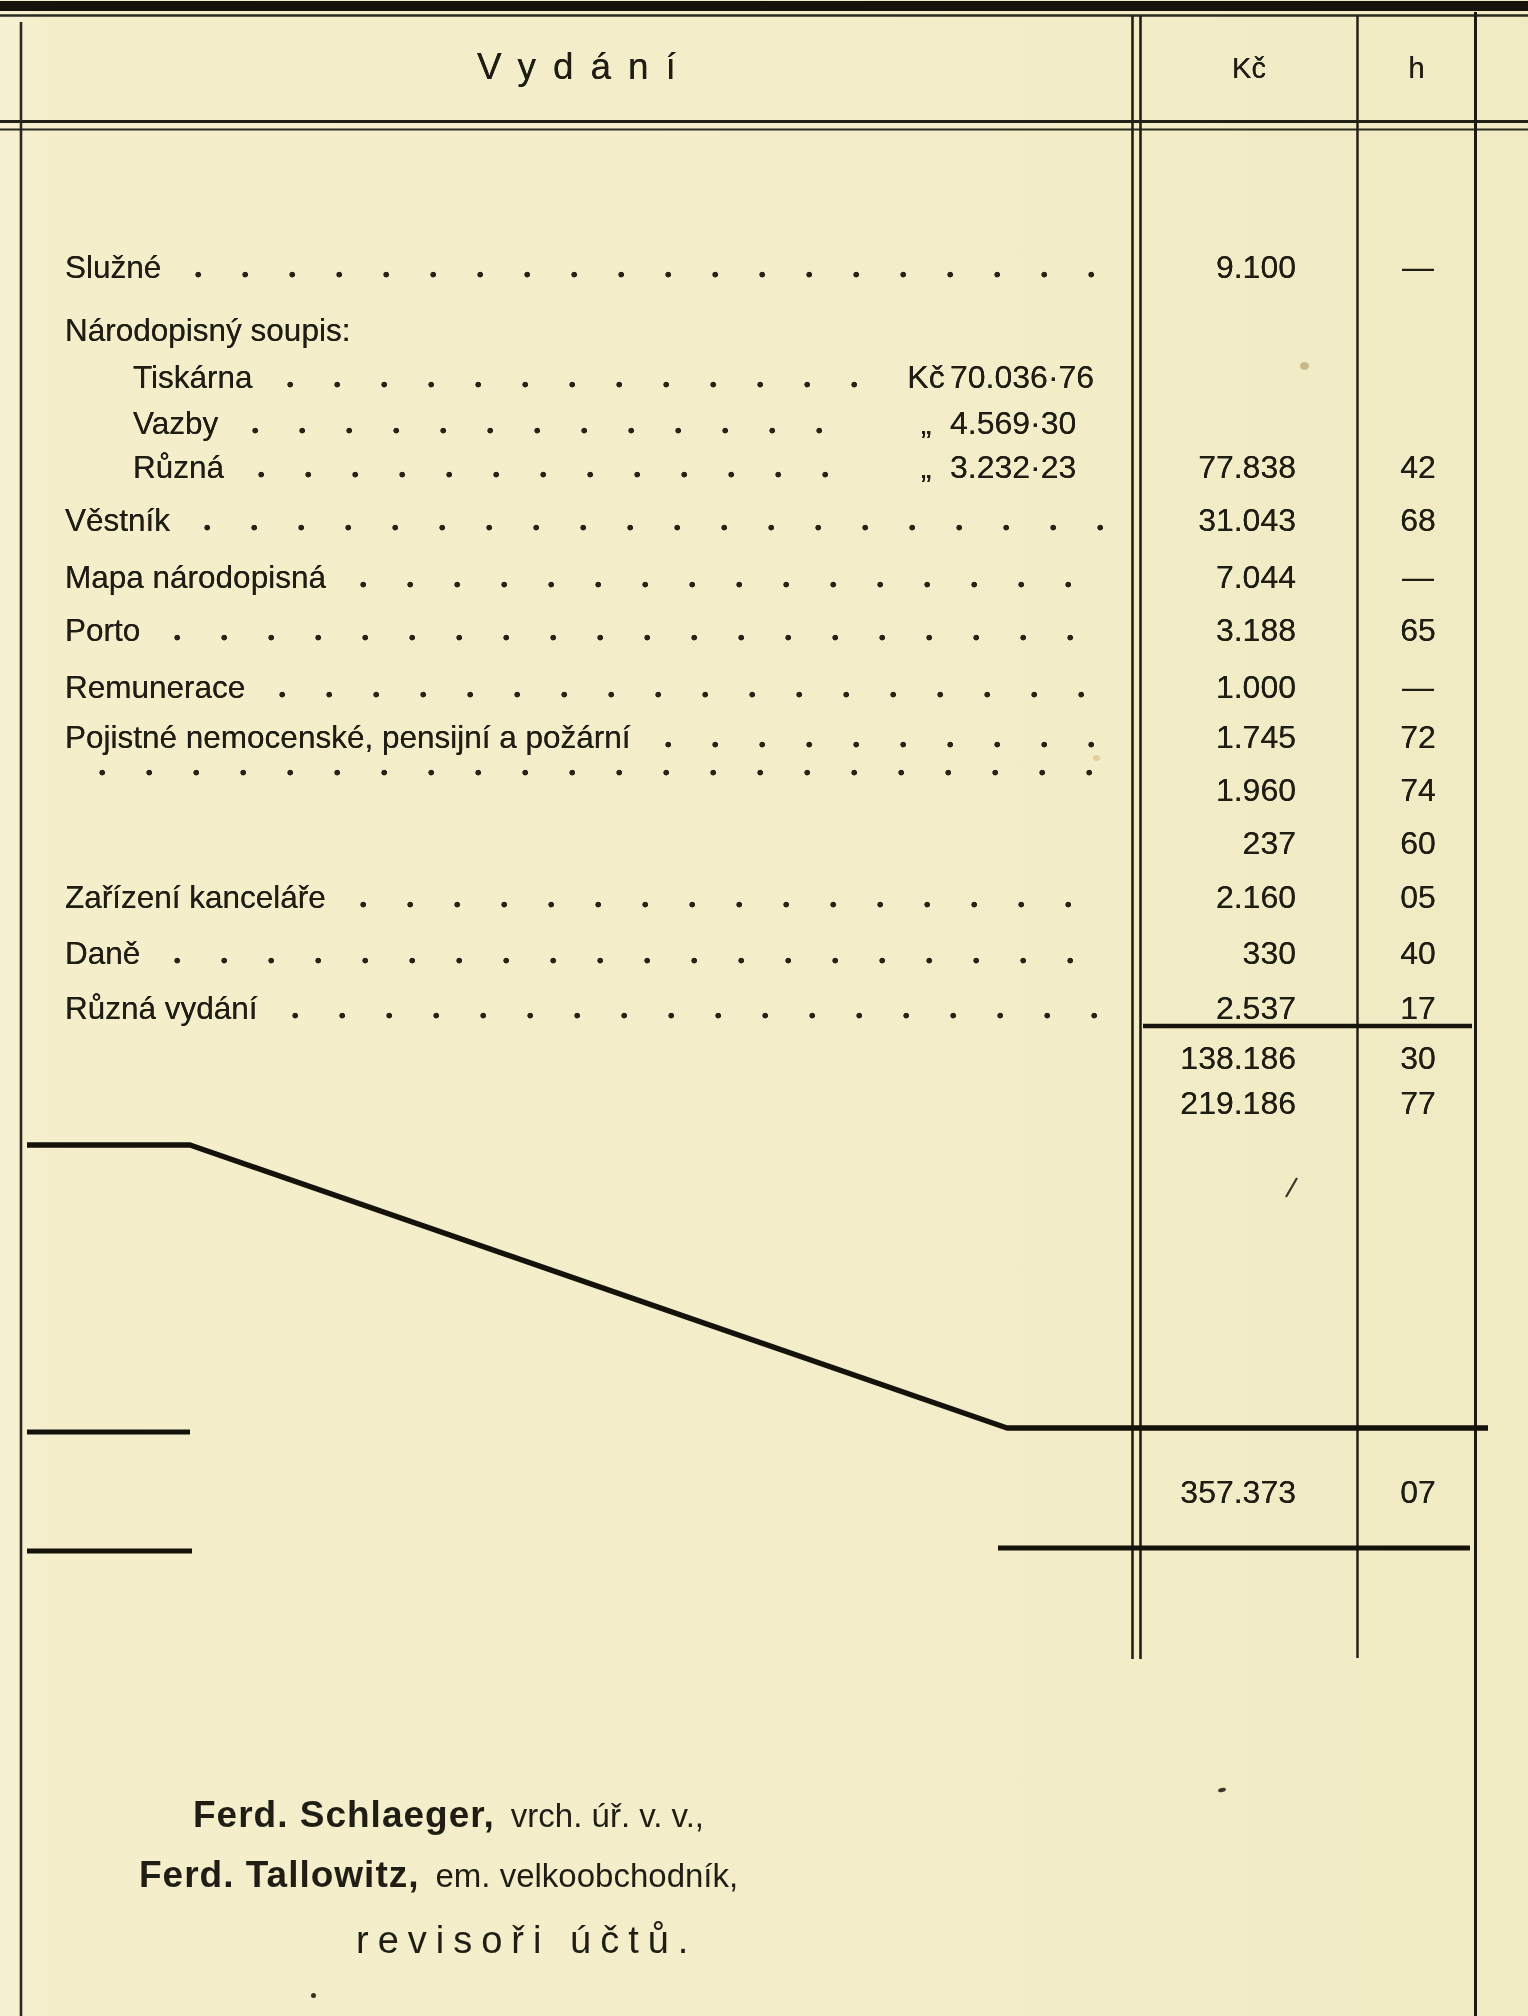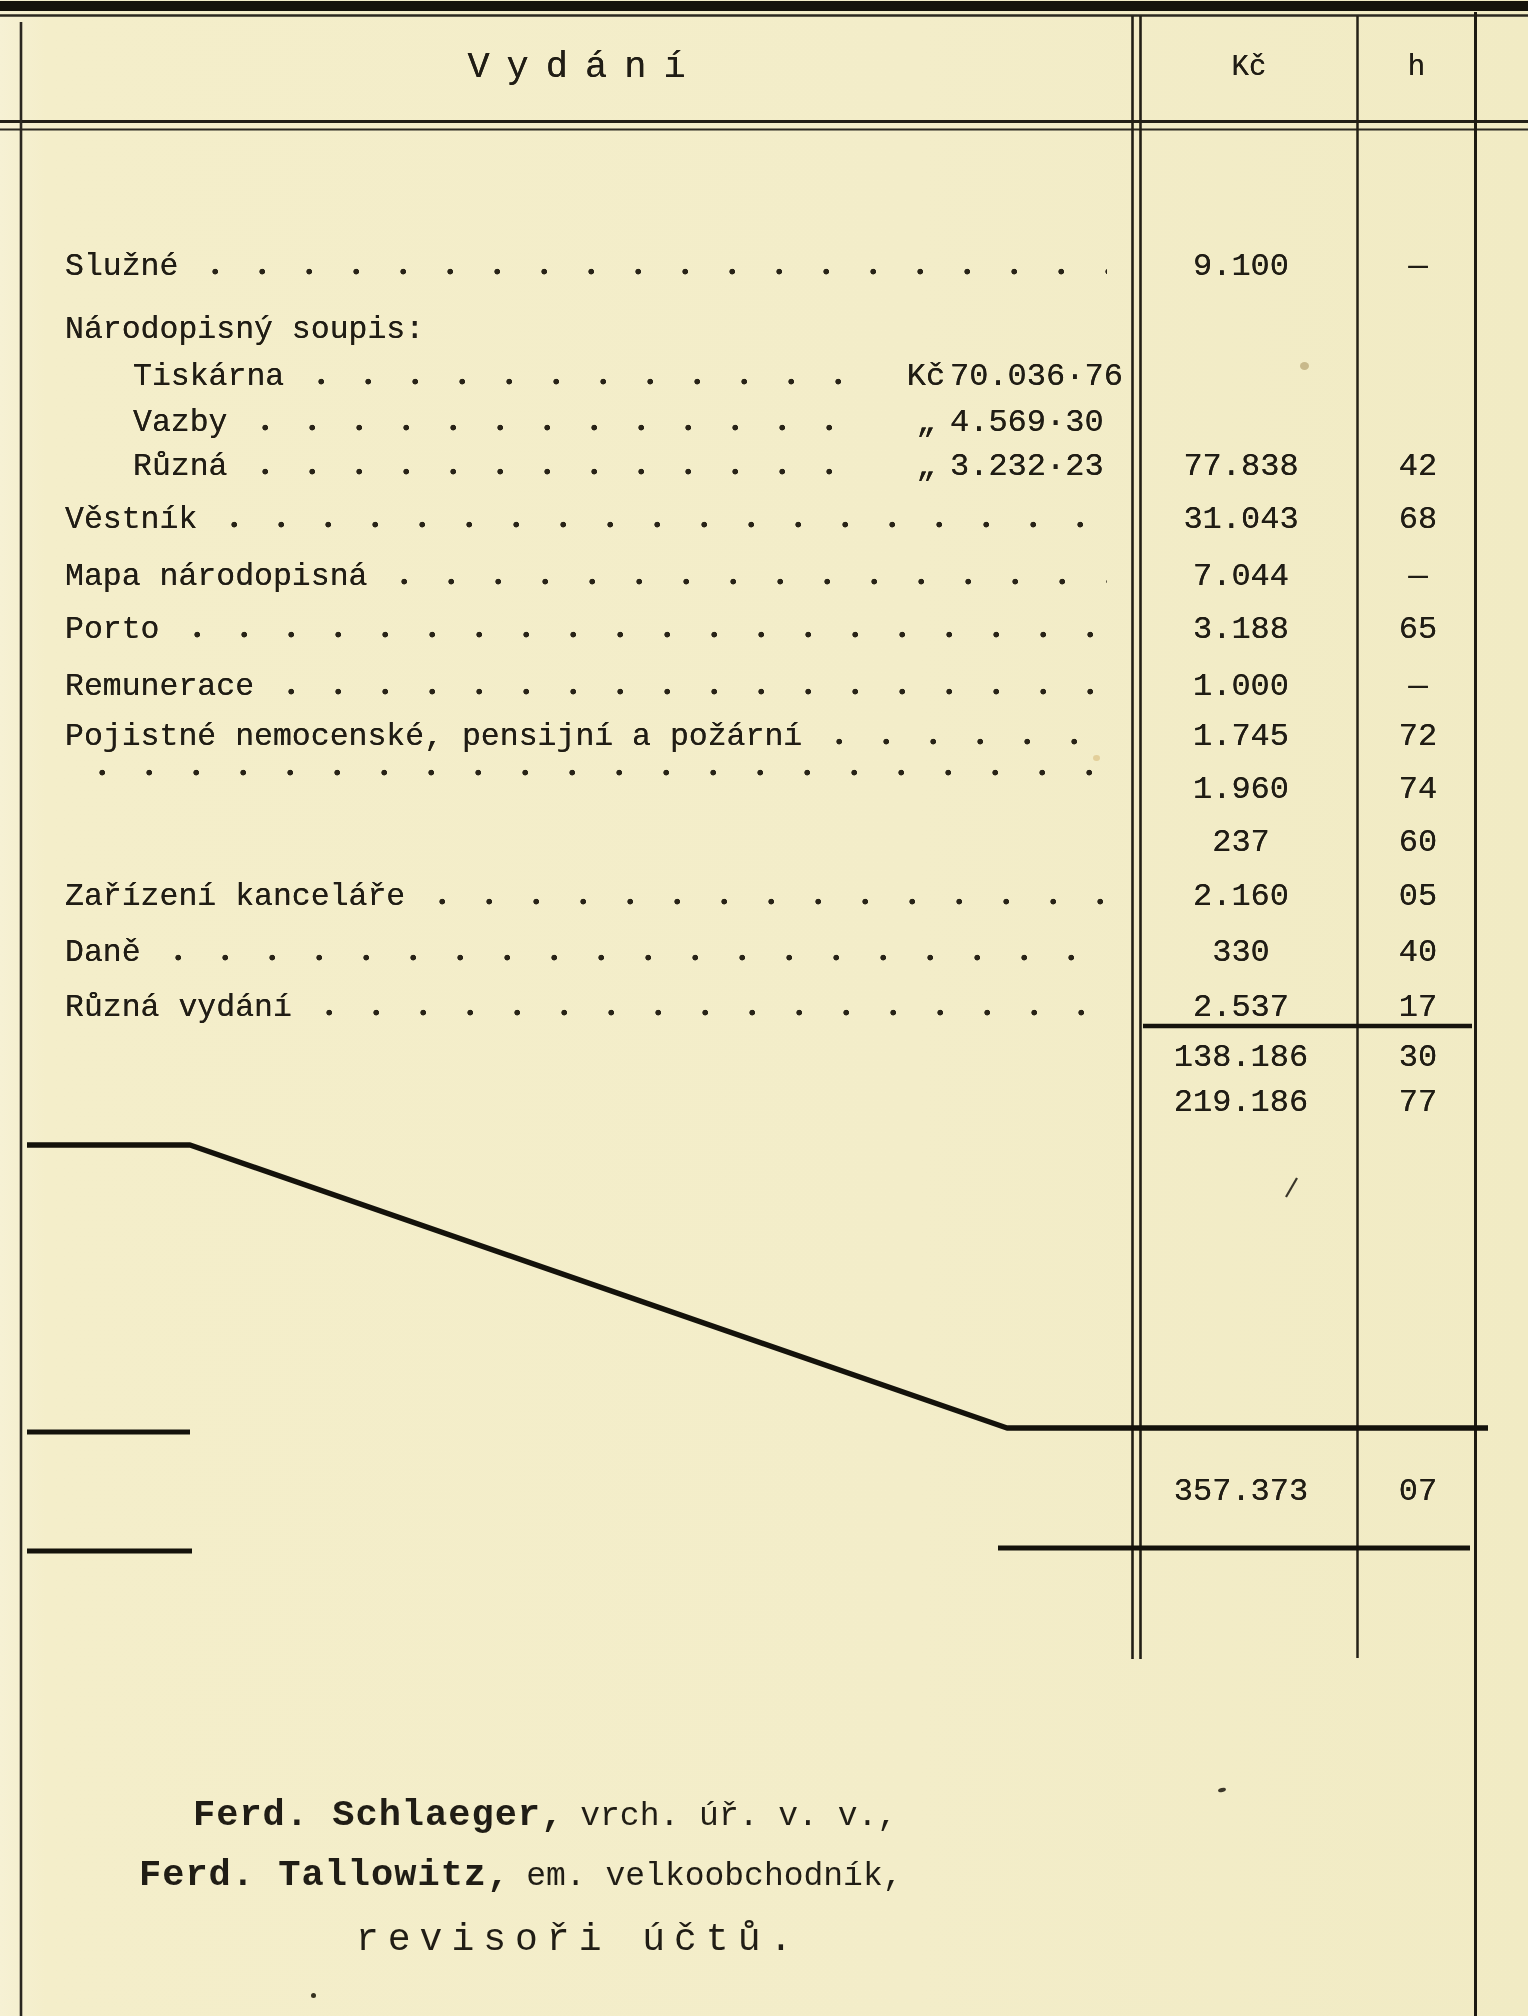--- a/index.html
+++ b/index.html
@@ -1,20 +1,20 @@
 <!DOCTYPE html>
 <html><head>
 <meta charset="utf-8">
 <style>
   html,body{margin:0;padding:0;background:#d8d2b4;}
   .page{
     position:relative;width:1528px;height:2016px;overflow:hidden;
     background:#f4eeca;
     background-image:linear-gradient(90deg, #f6f1d4 0%, #f4eeca 3%, #f3edc9 60%, #f1ebc4 100%);
-    font-family:Liberation Mono, monospace;
+    font-family:Liberation Sans, sans-serif;
     color:#201d15;
   }
   .rules{position:absolute;left:0;top:0;}
   
   .hdr-title{
     position:absolute;left:20px;top:44px;width:1113px;height:46px;
     text-align:center;font-size:37px;line-height:46px;
     letter-spacing:17px;padding-left:17px;box-sizing:border-box;
     text-shadow:0 0 .5px #201d15;
   }
@@ -34,21 +34,21 @@
     flex:1 1 auto;height:7px;margin:0 8px 0 34px;align-self:auto;
     background-image:radial-gradient(circle at 3.2px 3.6px, #282317 2.5px, rgba(0,0,0,0) 3.2px);
     background-size:47px 7px;background-repeat:repeat-x;background-position:left bottom;
   }
   .r-main{left:65px;width:1050px;}
   .r-sub{left:133px;width:737px;}
   .kc,.hv,.pre,.amt{
     position:absolute;height:42px;line-height:42px;font-size:32px;
     white-space:nowrap;text-shadow:0 0 .4px #1b1810;
   }
-  .kc{left:1156px;width:170px;text-align:center;}
+  .kc{left:1126px;width:170px;text-align:right;}
   .hv{left:1365px;width:106px;text-align:center;}
   .pre{left:897px;width:58px;text-align:center;}
   .amt{left:950px;width:160px;text-align:left;}
   
   .sig{position:absolute;white-space:nowrap;font-size:33px;line-height:44px;}
   .sig b{font-size:37px;letter-spacing:1px;}
   .sig .role{margin-left:16px;}
   .sig1{left:193px;top:1793px;}
   .sig2{left:139px;top:1853px;}
   .sig3{left:356px;top:1918px;font-size:38px;letter-spacing:9px;}

